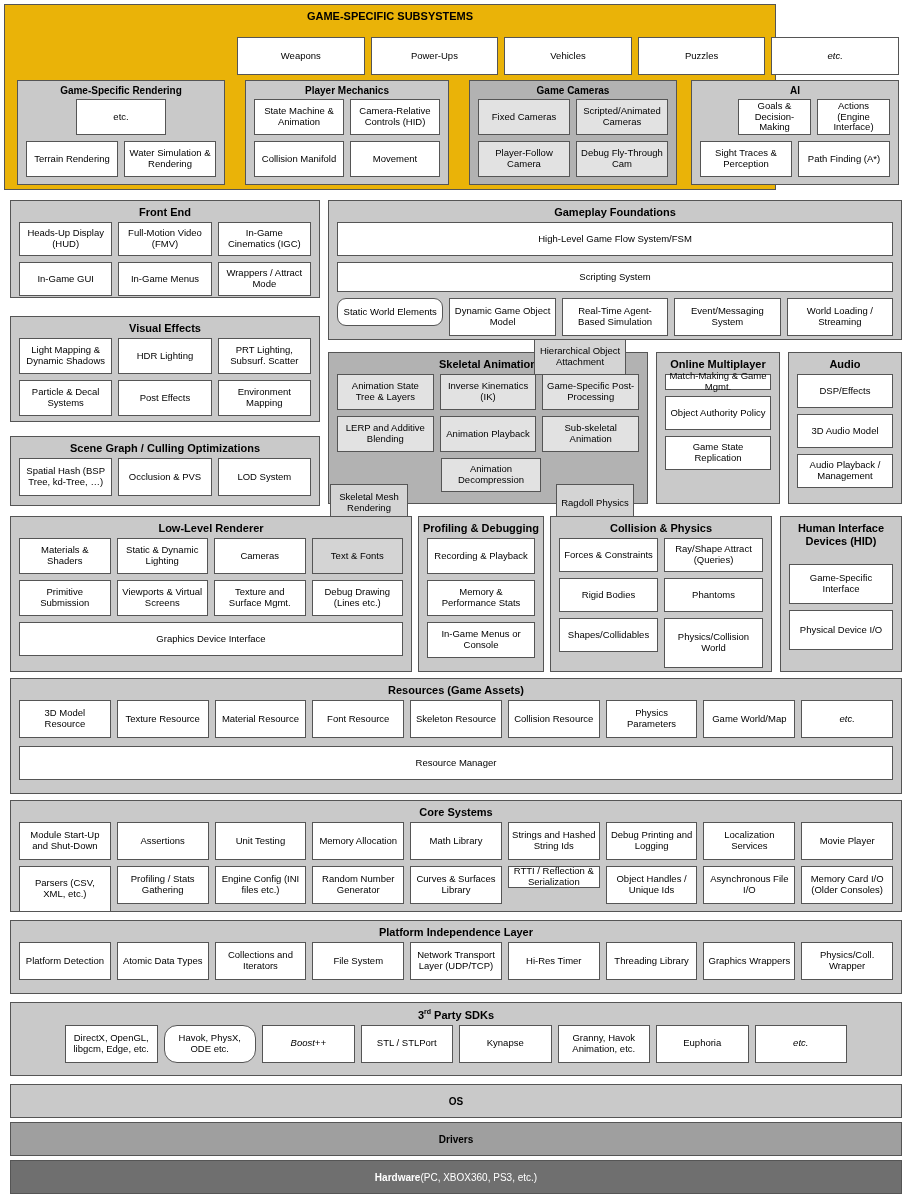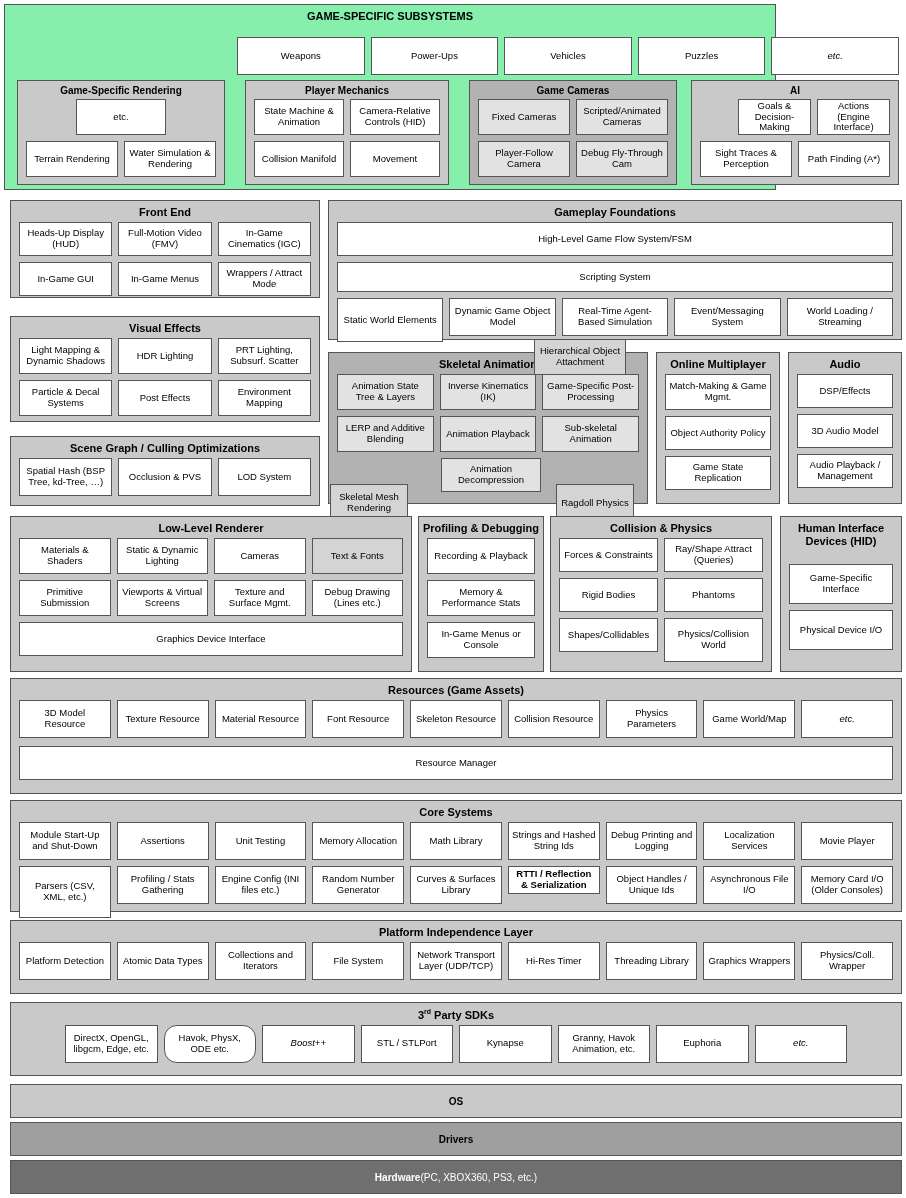--- a/index.html
+++ b/index.html
@@ -22,21 +22,21 @@
   .ital{font-style:italic;}
   .abs{position:absolute;}
   .solo{border:1px solid #555;box-sizing:border-box;text-align:center;font-weight:bold;font-size:10px;display:flex;align-items:center;justify-content:center;}
   sup{font-size:7px;vertical-align:super;}
 </style>
 </head>
 <body>
 
 <div id="page">
 
-  <div class="band abs" style="left:4px;top:4px;width:772px;height:186px;background:#86efac;">
+  <div class="band abs" style="left:4px;top:4px;width:772px;height:186px;background:#eab308;">
     <div class="band-title">GAME-SPECIFIC SUBSYSTEMS</div>
 
     <div class="abs" style="left:232px;top:32px;width:662px;height:38px;display:flex;gap:6px;">
       <div class="cell" style="flex:1">Weapons</div>
       <div class="cell" style="flex:1">Power-Ups</div>
       <div class="cell" style="flex:1">Vehicles</div>
       <div class="cell" style="flex:1">Puzzles</div>
       <div class="cell ital" style="flex:1">etc.</div>
     </div>
 
@@ -109,21 +109,21 @@
       </div>
     </div>
   </div>
 
   <div class="band abs" style="left:328px;top:200px;width:574px;height:140px;">
     <div class="band-title">Gameplay Foundations</div>
     <div class="pad">
       <div class="cell" style="height:34px;margin-bottom:6px;text-align:right;">High-Level Game Flow System/FSM</div>
       <div class="cell" style="height:30px;margin-bottom:6px;">Scripting System</div>
       <div class="row">
-        <div class="cell" style="flex:1;height:44px;">Static World Elements</div>
+        <div class="cell" style="flex:1;height:28px;border-radius:9px;">Static World Elements</div>
         <div class="cell" style="flex:1;height:38px;">Dynamic Game Object Model</div>
         <div class="cell" style="flex:1;height:38px;">Real-Time Agent-Based Simulation</div>
         <div class="cell" style="flex:1;height:38px;">Event/Messaging System</div>
         <div class="cell" style="flex:1;height:38px;">World Loading / Streaming</div>
       </div>
     </div>
   </div>
 
   <div class="band abs" style="left:10px;top:316px;width:310px;height:106px;">
     <div class="band-title">Visual Effects</div>
@@ -171,21 +171,21 @@
     </div>
   </div>
 
   <div class="cell mid abs" style="left:534px;top:339px;width:92px;height:36px;">Hierarchical Object Attachment</div>
   <div class="cell mid abs" style="left:330px;top:484px;width:78px;height:38px;">Skeletal Mesh Rendering</div>
   <div class="cell mid abs" style="left:556px;top:484px;width:78px;height:38px;">Ragdoll Physics</div>
 
   <div class="band abs" style="left:656px;top:352px;width:124px;height:152px;">
     <div class="band-title">Online Multiplayer</div>
     <div class="pad">
-      <div class="cell" style="height:36px;margin-bottom:6px;">Match-Making &amp; Game Mgmt.</div>
+      <div class="cell" style="height:16px;margin-bottom:6px;">Match-Making &amp; Game Mgmt.</div>
       <div class="cell" style="height:34px;margin-bottom:6px;">Object Authority Policy</div>
       <div class="cell" style="height:34px;">Game State Replication</div>
     </div>
   </div>
 
   <div class="band abs" style="left:788px;top:352px;width:114px;height:152px;">
     <div class="band-title">Audio</div>
     <div class="pad">
       <div class="cell" style="height:34px;margin-bottom:6px;">DSP/Effects</div>
       <div class="cell" style="height:34px;margin-bottom:6px;">3D Audio Model</div>
@@ -227,21 +227,21 @@
       <div class="row" style="margin-bottom:6px;">
         <div class="cell" style="flex:1;height:34px;">Forces &amp; Constraints</div>
         <div class="cell" style="flex:1;height:34px;">Ray/Shape Attract (Queries)</div>
       </div>
       <div class="row" style="margin-bottom:6px;">
         <div class="cell" style="flex:1;height:34px;">Rigid Bodies</div>
         <div class="cell" style="flex:1;height:34px;">Phantoms</div>
       </div>
       <div class="row">
         <div class="cell" style="flex:1;height:34px;">Shapes/Collidables</div>
-        <div class="cell" style="flex:1;height:44px;">Physics/Collision World</div>
+        <div class="cell" style="flex:1;height:50px;">Physics/Collision World</div>
       </div>
     </div>
   </div>
 
   <div class="band abs" style="left:780px;top:516px;width:122px;height:156px;">
     <div class="band-title" style="line-height:1.2;">Human Interface Devices (HID)</div>
     <div class="pad" style="padding-top:12px;">
       <div class="cell" style="height:40px;margin-bottom:6px;">Game-Specific Interface</div>
       <div class="cell" style="height:40px;">Physical Device I/O</div>
     </div>
@@ -273,26 +273,26 @@
         <div class="cell" style="flex:1;height:38px;">Assertions</div>
         <div class="cell" style="flex:1;height:38px;">Unit Testing</div>
         <div class="cell" style="flex:1;height:38px;">Memory Allocation</div>
         <div class="cell" style="flex:1;height:38px;">Math Library</div>
         <div class="cell" style="flex:1;height:38px;">Strings and Hashed String Ids</div>
         <div class="cell" style="flex:1;height:38px;">Debug Printing and Logging</div>
         <div class="cell" style="flex:1;height:38px;">Localization Services</div>
         <div class="cell" style="flex:1;height:38px;">Movie Player</div>
       </div>
       <div class="row">
-        <div class="cell" style="flex:1;height:52px;">Parsers (CSV, XML, etc.)</div>
+        <div class="cell" style="flex:1;height:46px;">Parsers (CSV, XML, etc.)</div>
         <div class="cell" style="flex:1;height:38px;">Profiling / Stats Gathering</div>
         <div class="cell" style="flex:1;height:38px;">Engine Config (INI files etc.)</div>
         <div class="cell" style="flex:1;height:38px;">Random Number Generator</div>
         <div class="cell" style="flex:1;height:38px;">Curves &amp; Surfaces Library</div>
-        <div class="cell" style="flex:1;height:28px;font-weight:bold;">RTTI / Reflection &amp; Serialization</div>
+        <div class="cell" style="flex:1;height:22px;">RTTI / Reflection &amp; Serialization</div>
         <div class="cell" style="flex:1;height:38px;">Object Handles / Unique Ids</div>
         <div class="cell" style="flex:1;height:38px;">Asynchronous File I/O</div>
         <div class="cell" style="flex:1;height:38px;">Memory Card I/O (Older Consoles)</div>
       </div>
     </div>
   </div>
 
   <div class="band abs" style="left:10px;top:920px;width:892px;height:74px;">
     <div class="band-title">Platform Independence Layer</div>
     <div class="pad">

